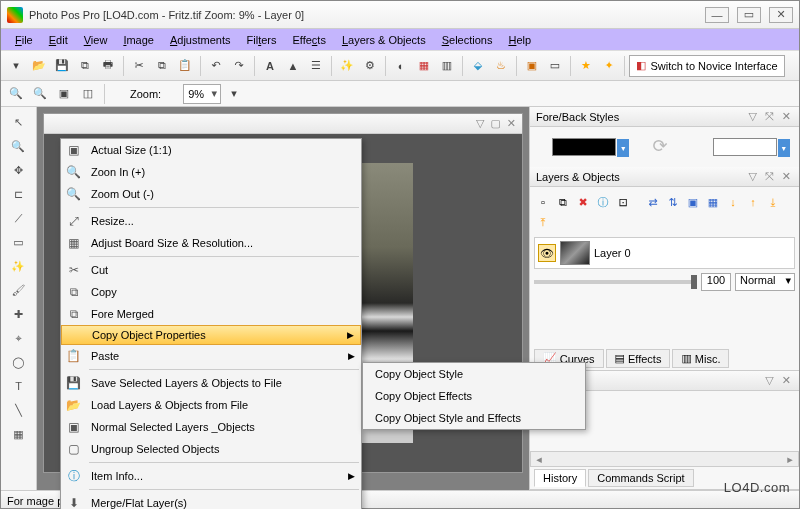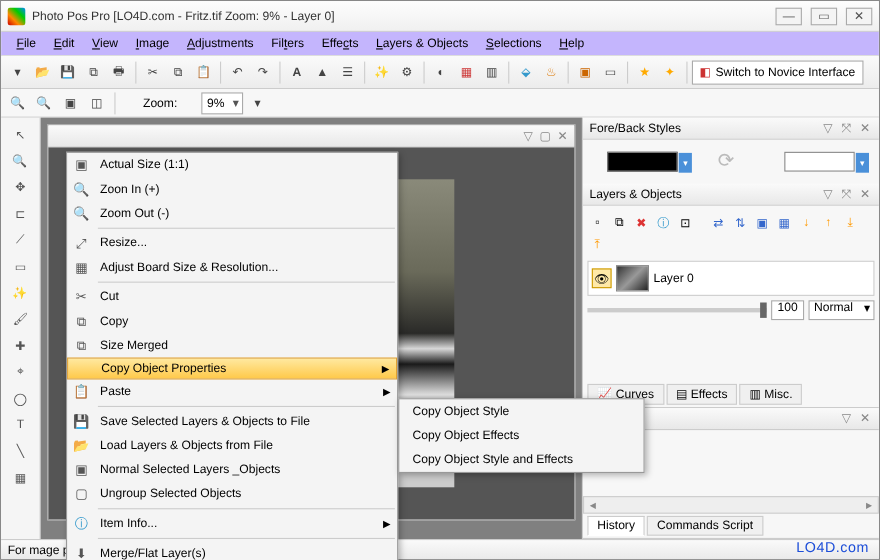--- a/index.html
+++ b/index.html
@@ -49,21 +49,21 @@
 .opval{width:30px;height:18px;border:1px solid #aaa;background:#fff;text-align:center;}
 .blendsel{width:60px;height:18px;border:1px solid #aaa;background:#fff;padding:0 4px;position:relative;}
 .blendsel::after{content:"▾";position:absolute;right:3px;}
 .tabs{display:flex;gap:2px;padding:2px 4px;border-bottom:1px solid #ccc;}
 .tab{padding:2px 8px;border:1px solid #ccc;background:#f0f0f0;cursor:pointer;display:flex;gap:3px;align-items:center;}
 .tab.active{background:#fff;border-bottom-color:#fff;}
 .historybody{height:60px;color:#888;padding:4px;}
 .scrollbar{height:16px;background:#eee;border:1px solid #ccc;display:flex;align-items:center;}
 .scrollbar .arr{width:16px;text-align:center;color:#888;}
 .footer{height:20px;background:linear-gradient(#fafafa,#e8e8e8);border-top:1px solid #ccc;display:flex;align-items:center;padding:0 6px;}
-.watermark{position:absolute;right:10px;bottom:4px;color:#1d4ed8;font-size:13px;font-family:Arial;letter-spacing:0.5px;}
+.watermark{position:absolute;right:10px;bottom:14px;color:#404040;font-size:13px;font-family:Arial;letter-spacing:0.5px;}
 
 .ctxmenu{position:absolute;left:60px;top:138px;width:302px;background:#f4f4f4;border:1px solid #999;box-shadow:2px 2px 6px rgba(0,0,0,0.3);z-index:10;}
 .ctxitem{height:22px;display:flex;align-items:center;padding:0 6px 0 4px;gap:8px;cursor:pointer;position:relative;}
 .ctxitem .ico{width:18px;height:18px;display:flex;align-items:center;justify-content:center;font-size:12px;color:#555;}
 .ctxitem.hl{background:linear-gradient(#ffe9a0,#ffc94a);border:1px solid #e0a030;height:20px;}
 .ctxitem .arrow{position:absolute;right:6px;font-size:9px;}
 .ctxsep{height:1px;background:#ccc;margin:2px 2px 2px 28px;}
 .submenu{position:absolute;left:362px;top:362px;width:224px;background:#f4f4f4;border:1px solid #999;box-shadow:2px 2px 6px rgba(0,0,0,0.3);z-index:11;}
 .submenu .ctxitem{padding-left:12px;}
 </style>
@@ -296,21 +296,21 @@
   <div class="ctxitem">
       <span class="ico">✂</span>
       <span>Cut</span>
     </div>
   <div class="ctxitem">
       <span class="ico">⧉</span>
       <span>Copy</span>
     </div>
   <div class="ctxitem">
       <span class="ico">⧉</span>
-      <span>Size Merged</span>
+      <span>Fore Merged</span>
     </div>
   <div class="ctxitem hl">
       <span class="ico"></span>
       <span>Copy Object Properties</span>
       <span class="arrow">▶</span>
     </div>
   <div class="ctxitem">
       <span class="ico">📋</span>
       <span>Paste</span>
       <span class="arrow">▶</span>

